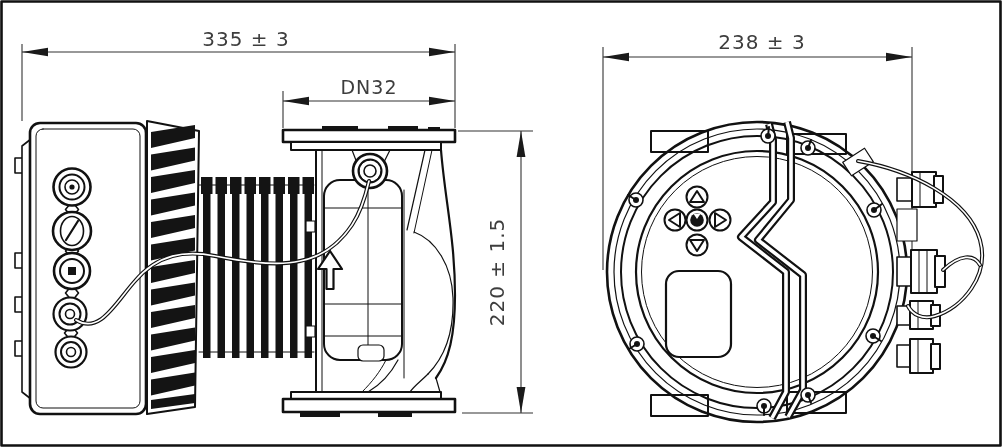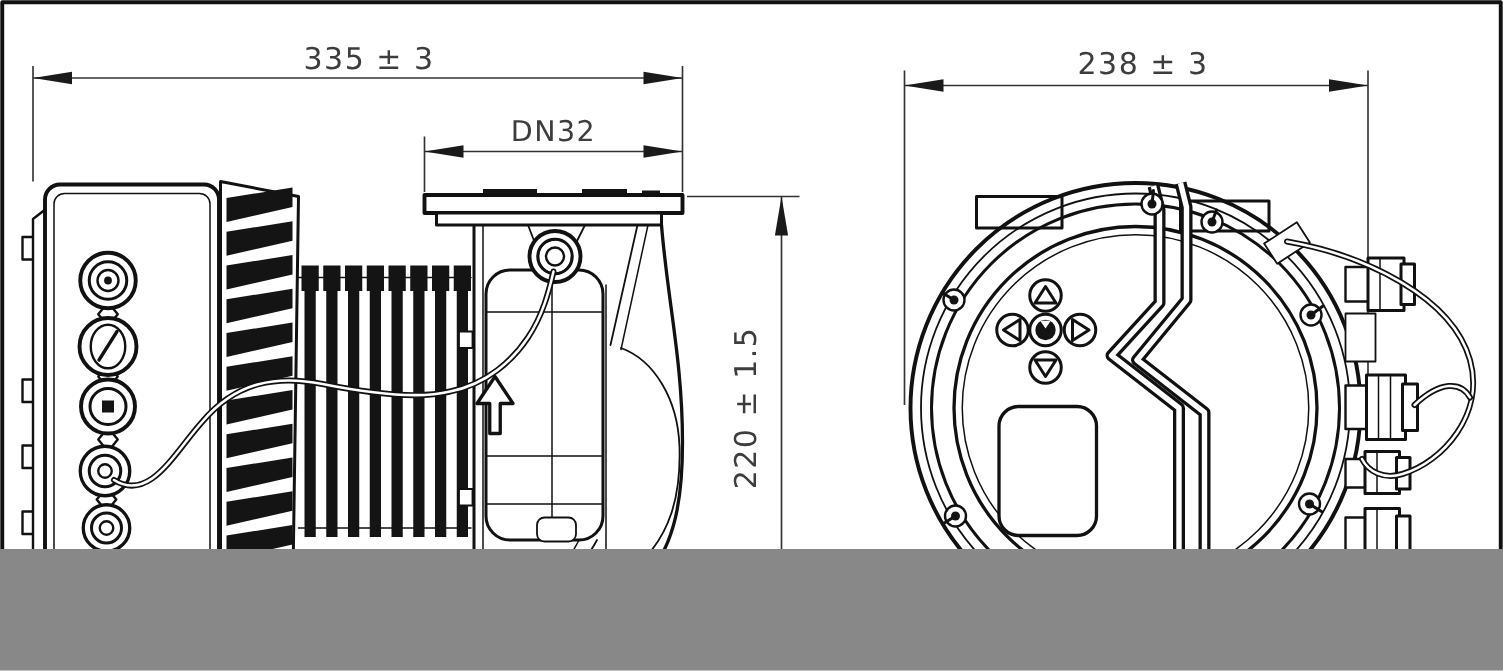--- a/index.html
+++ b/index.html
@@ -1,17 +1,17 @@
 <!DOCTYPE html>
 <html><head>
 <meta charset="utf-8">
 <style>
   html,body{margin:0;padding:0;background:#888;}
   .sheet{
-    width:1002px;height:366px;background:#ffffff;position:relative;
+    width:1002px;height:447px;background:#ffffff;position:relative;
     font-family:"DejaVu Sans", sans-serif;
   }
   svg{display:block}
   .ln    {stroke:#111;fill:none;stroke-linecap:round;stroke-linejoin:round;}
   .s26{stroke-width:2.6}.s22{stroke-width:2.2}.s2{stroke-width:2}.s16{stroke-width:1.6}
   .s12{stroke-width:1.2}.s1{stroke-width:1}
   .wf{fill:#ffffff}
   .blk{fill:#141414;stroke:none}
   .dim{stroke:#333;stroke-width:1.1;fill:none}
   .dimarrow{fill:#1a1a1a;stroke:none}

